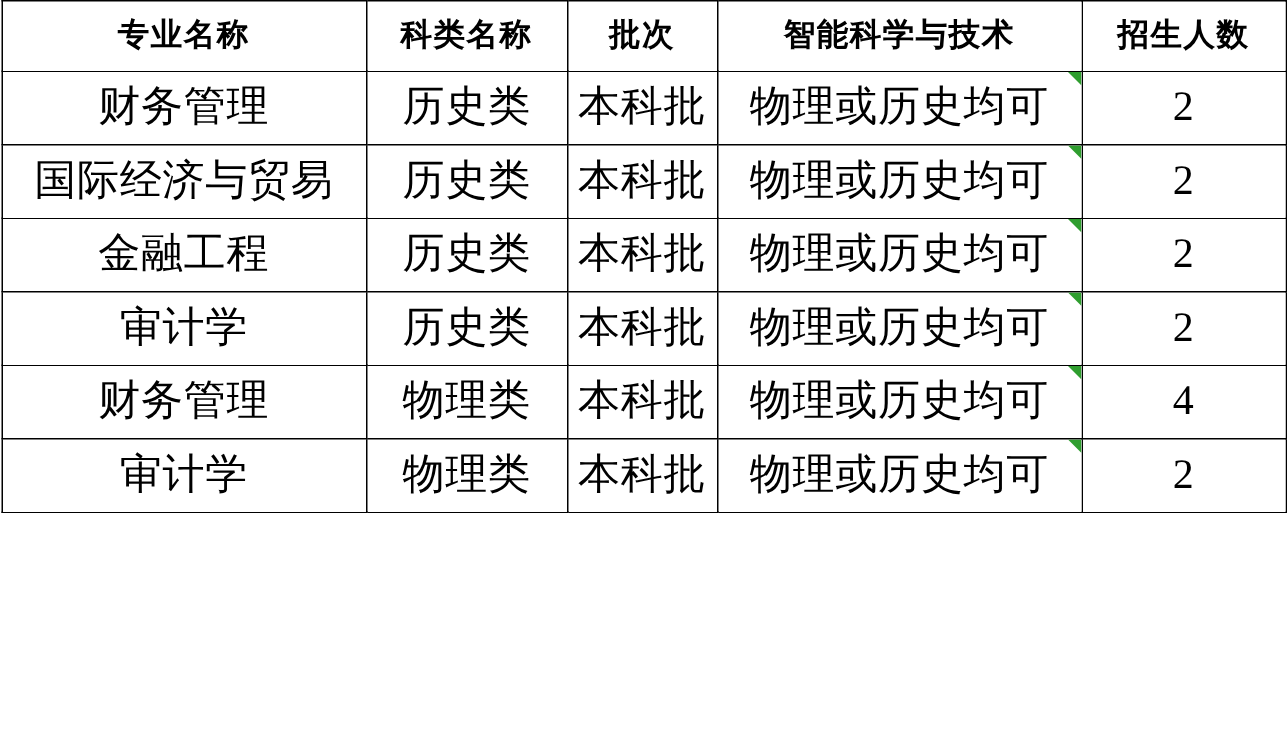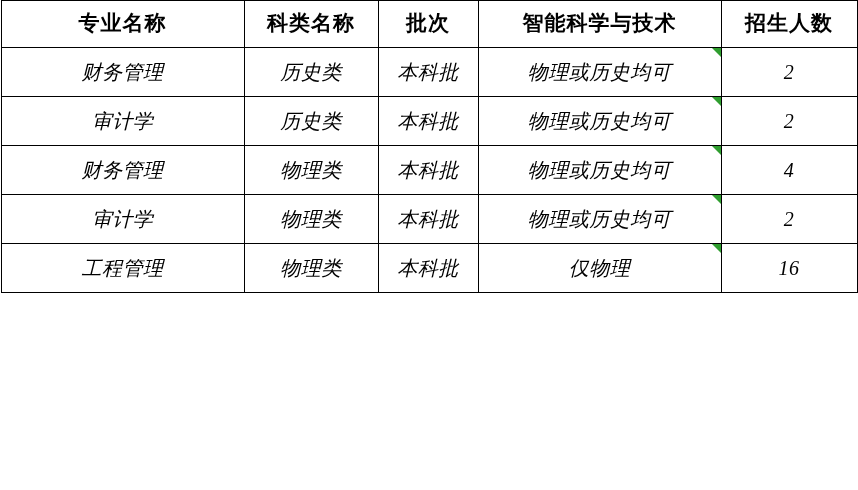--- a/index.html
+++ b/index.html
@@ -37,23 +37,22 @@
     overflow: hidden;
   }
   table.grid thead th {
     height: 46px;
     font-size: 21px;
     font-weight: bold;
     letter-spacing: 1px;
   }
   table.grid tbody td {
     height: 48px;
-    font-size: 20px;
+    font-size: 28px;
     letter-spacing: 0.5px;
-    font-style: italic;
   }
   
   col.c0 { width: 243px; }
   col.c1 { width: 134px; }
   col.c2 { width: 100px; }
   col.c3 { width: 243px; }
   col.c4 { width: 136px; }
 
   
   .flag {
@@ -118,20 +117,56 @@
         <td>
             <span class="cell-text">物理或历史均可</span>
             <span class="flag"></span>
           </td>
         <td class="num">
             <span class="cell-text">2</span>
           </td>
       </tr>
       <tr>
         <td>
+            <span class="cell-text">国际经济与贸易</span>
+          </td>
+        <td>
+            <span class="cell-text">历史类</span>
+          </td>
+        <td>
+            <span class="cell-text">本科批</span>
+          </td>
+        <td>
+            <span class="cell-text">物理或历史均可</span>
+            <span class="flag"></span>
+          </td>
+        <td class="num">
+            <span class="cell-text">2</span>
+          </td>
+      </tr>
+      <tr>
+        <td>
+            <span class="cell-text">金融工程</span>
+          </td>
+        <td>
+            <span class="cell-text">历史类</span>
+          </td>
+        <td>
+            <span class="cell-text">本科批</span>
+          </td>
+        <td>
+            <span class="cell-text">物理或历史均可</span>
+            <span class="flag"></span>
+          </td>
+        <td class="num">
+            <span class="cell-text">2</span>
+          </td>
+      </tr>
+      <tr>
+        <td>
             <span class="cell-text">审计学</span>
           </td>
         <td>
             <span class="cell-text">历史类</span>
           </td>
         <td>
             <span class="cell-text">本科批</span>
           </td>
         <td>
             <span class="cell-text">物理或历史均可</span>
@@ -168,35 +203,17 @@
           </td>
         <td>
             <span class="cell-text">本科批</span>
           </td>
         <td>
             <span class="cell-text">物理或历史均可</span>
             <span class="flag"></span>
           </td>
         <td class="num">
             <span class="cell-text">2</span>
-          </td>
-      </tr>
-      <tr>
-        <td>
-            <span class="cell-text">工程管理</span>
-          </td>
-        <td>
-            <span class="cell-text">物理类</span>
-          </td>
-        <td>
-            <span class="cell-text">本科批</span>
-          </td>
-        <td>
-            <span class="cell-text">仅物理</span>
-            <span class="flag"></span>
-          </td>
-        <td class="num">
-            <span class="cell-text">16</span>
           </td>
       </tr>
     </tbody>
   </table>
 </div>
 
 </body></html>

